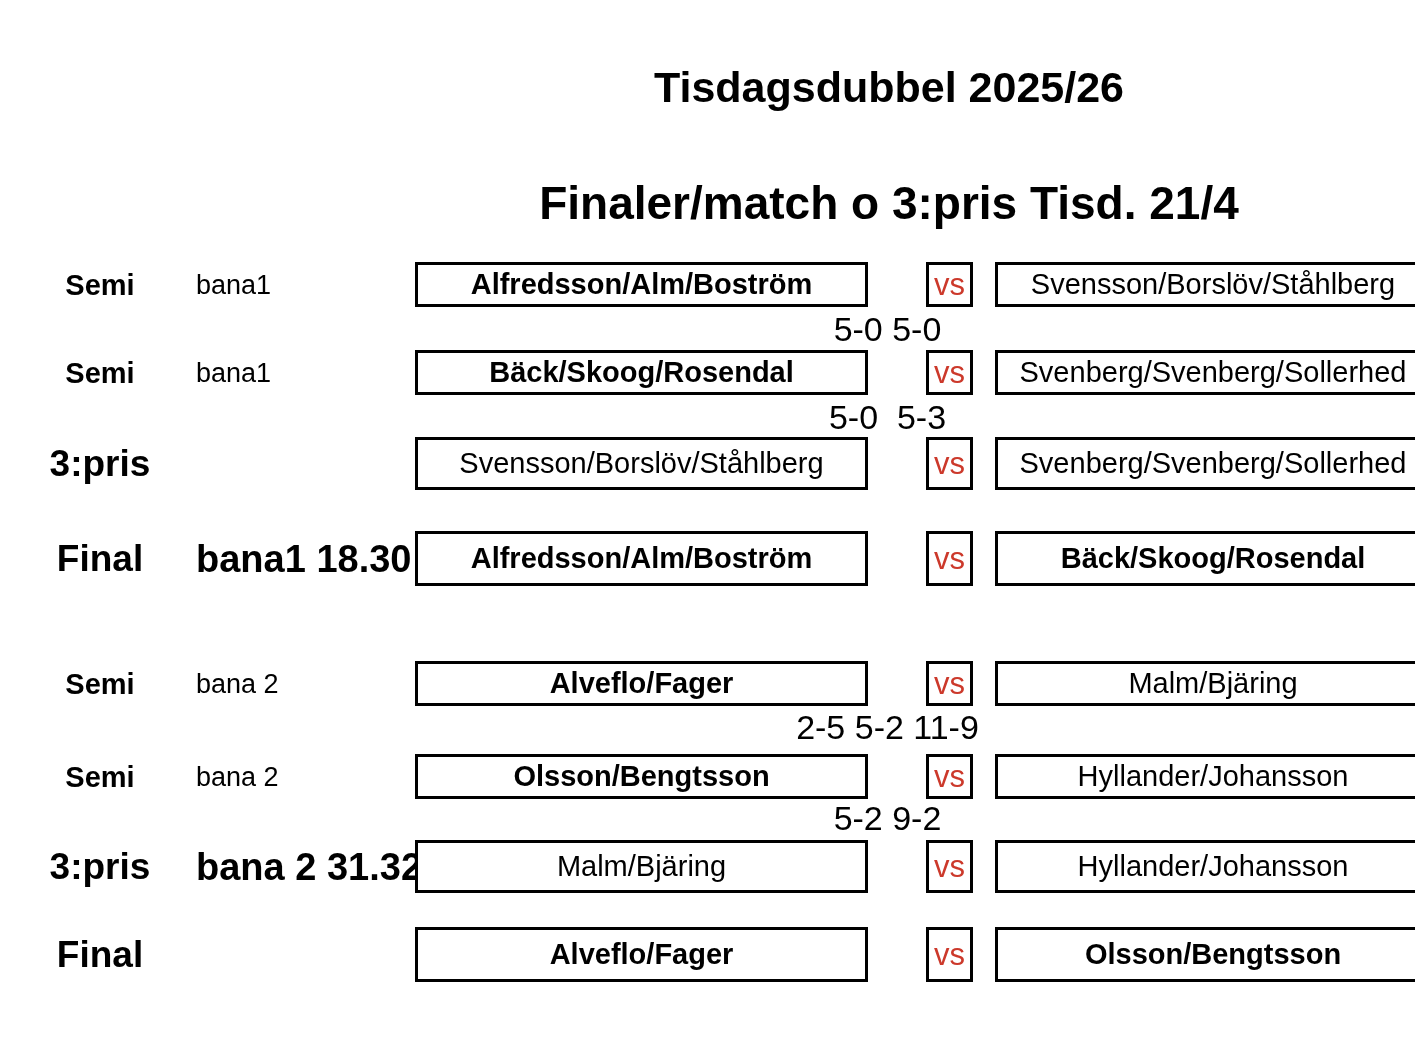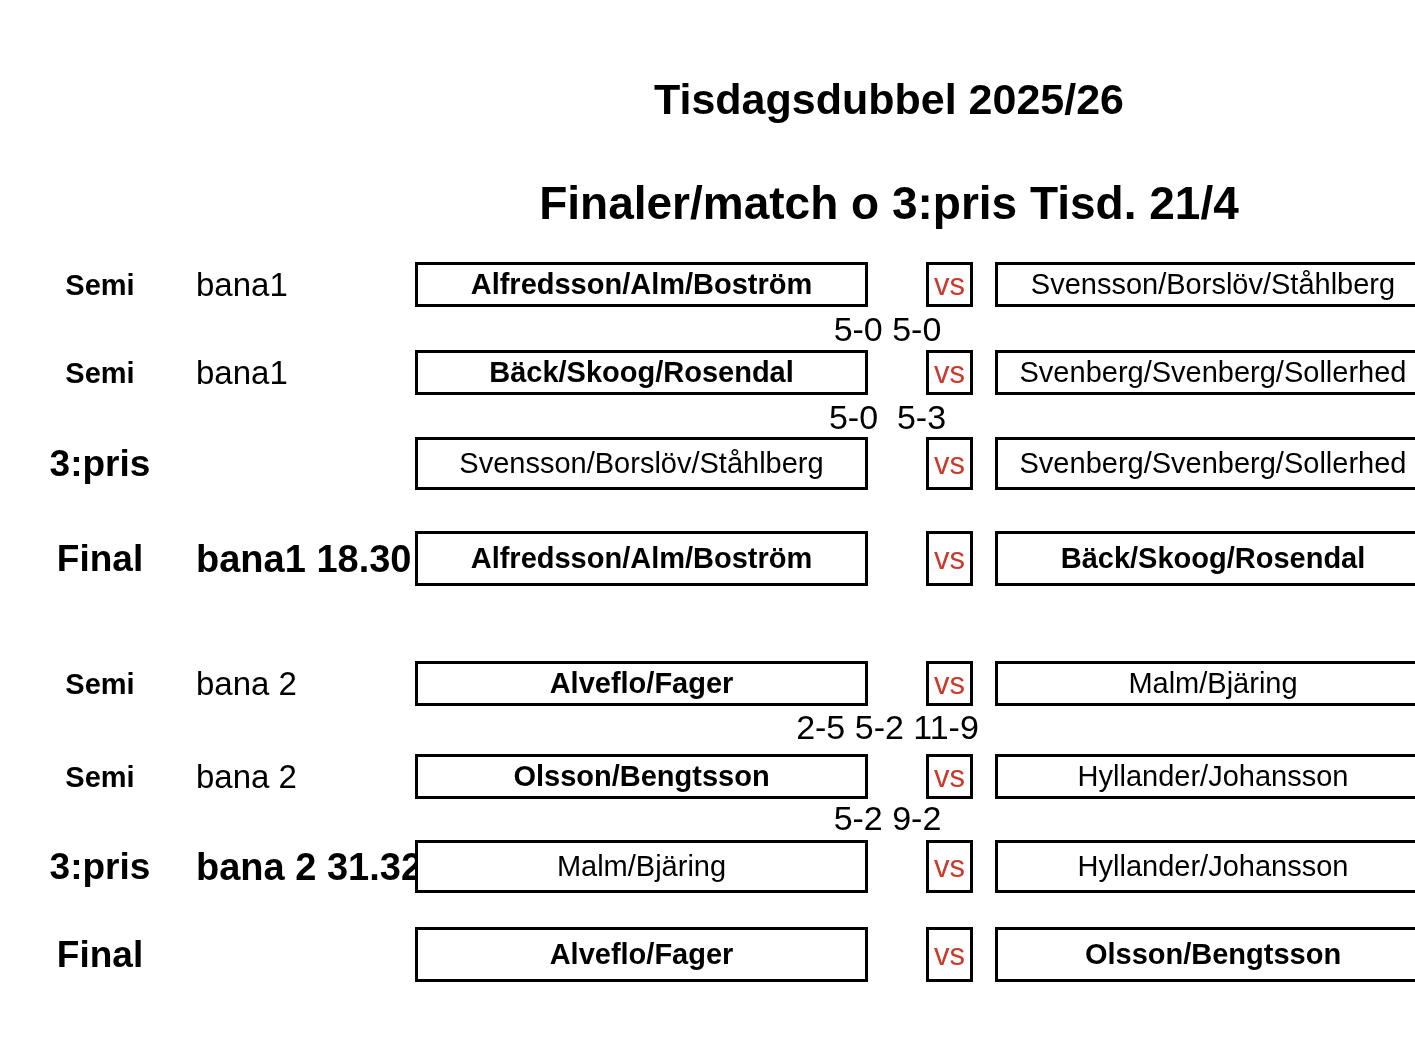--- a/index.html
+++ b/index.html
@@ -2,37 +2,37 @@
 <html><head>
 <meta charset="utf-8">
 <style>
   html,body { margin:0; padding:0; background:#fff; }
   .page {
     position:relative; width:1415px; height:1038px;
     background:#ffffff; overflow:hidden;
     font-family:"Liberation Sans", sans-serif; color:#000;
   }
   .title {
-    position:absolute; top:76px; left:415px; width:948px;
+    position:absolute; top:64px; left:415px; width:948px;
     text-align:center; font-size:43px; font-weight:bold; line-height:1.1;
   }
   .subtitle {
     position:absolute; top:178px; left:415px; width:948px;
     text-align:center; font-size:46px; font-weight:bold; line-height:1.1;
   }
   .row { position:absolute; left:0; width:1406px; }
   .stage {
     position:absolute; left:20px; width:160px; top:50%;
     transform:translateY(-50%); text-align:center; font-weight:bold;
   }
   .row-semi  .stage { font-size:29px; }
   .row-major .stage { font-size:37px; }
   .court {
     position:absolute; left:196px; top:50%; transform:translateY(-50%);
-    white-space:nowrap; font-size:33px;
+    white-space:nowrap; font-size:27px;
   }
   .row-semi  .court { font-weight:normal; }
   .row-major .court { font-weight:bold; font-size:38px; }
   .matchbox { position:absolute; left:415px; top:0; height:100%; display:flex;gap:25px; }
   .cell {
     box-sizing:border-box; border:3px solid #000; height:100%;
     display:flex; align-items:center; justify-content:center;
     background:#fff;
   }
   .team  { font-size:29px; white-space:nowrap; }

